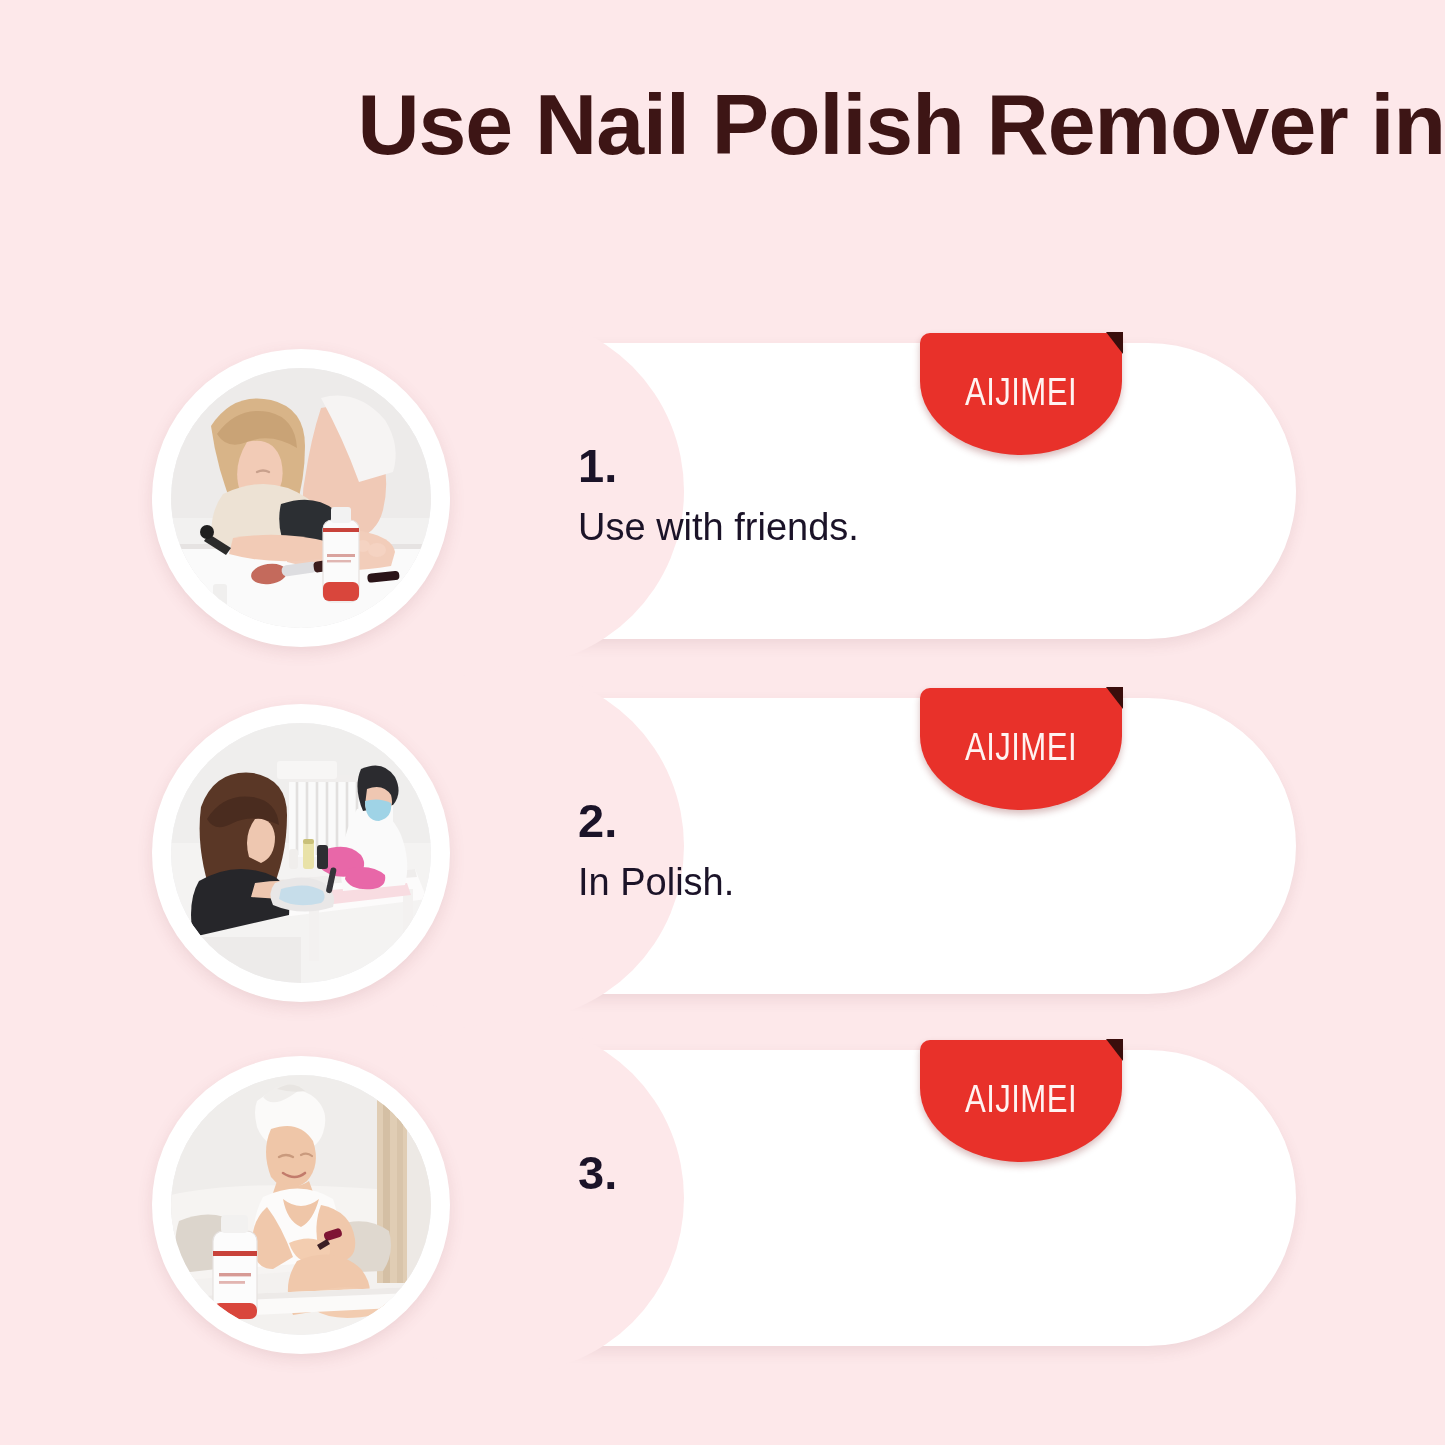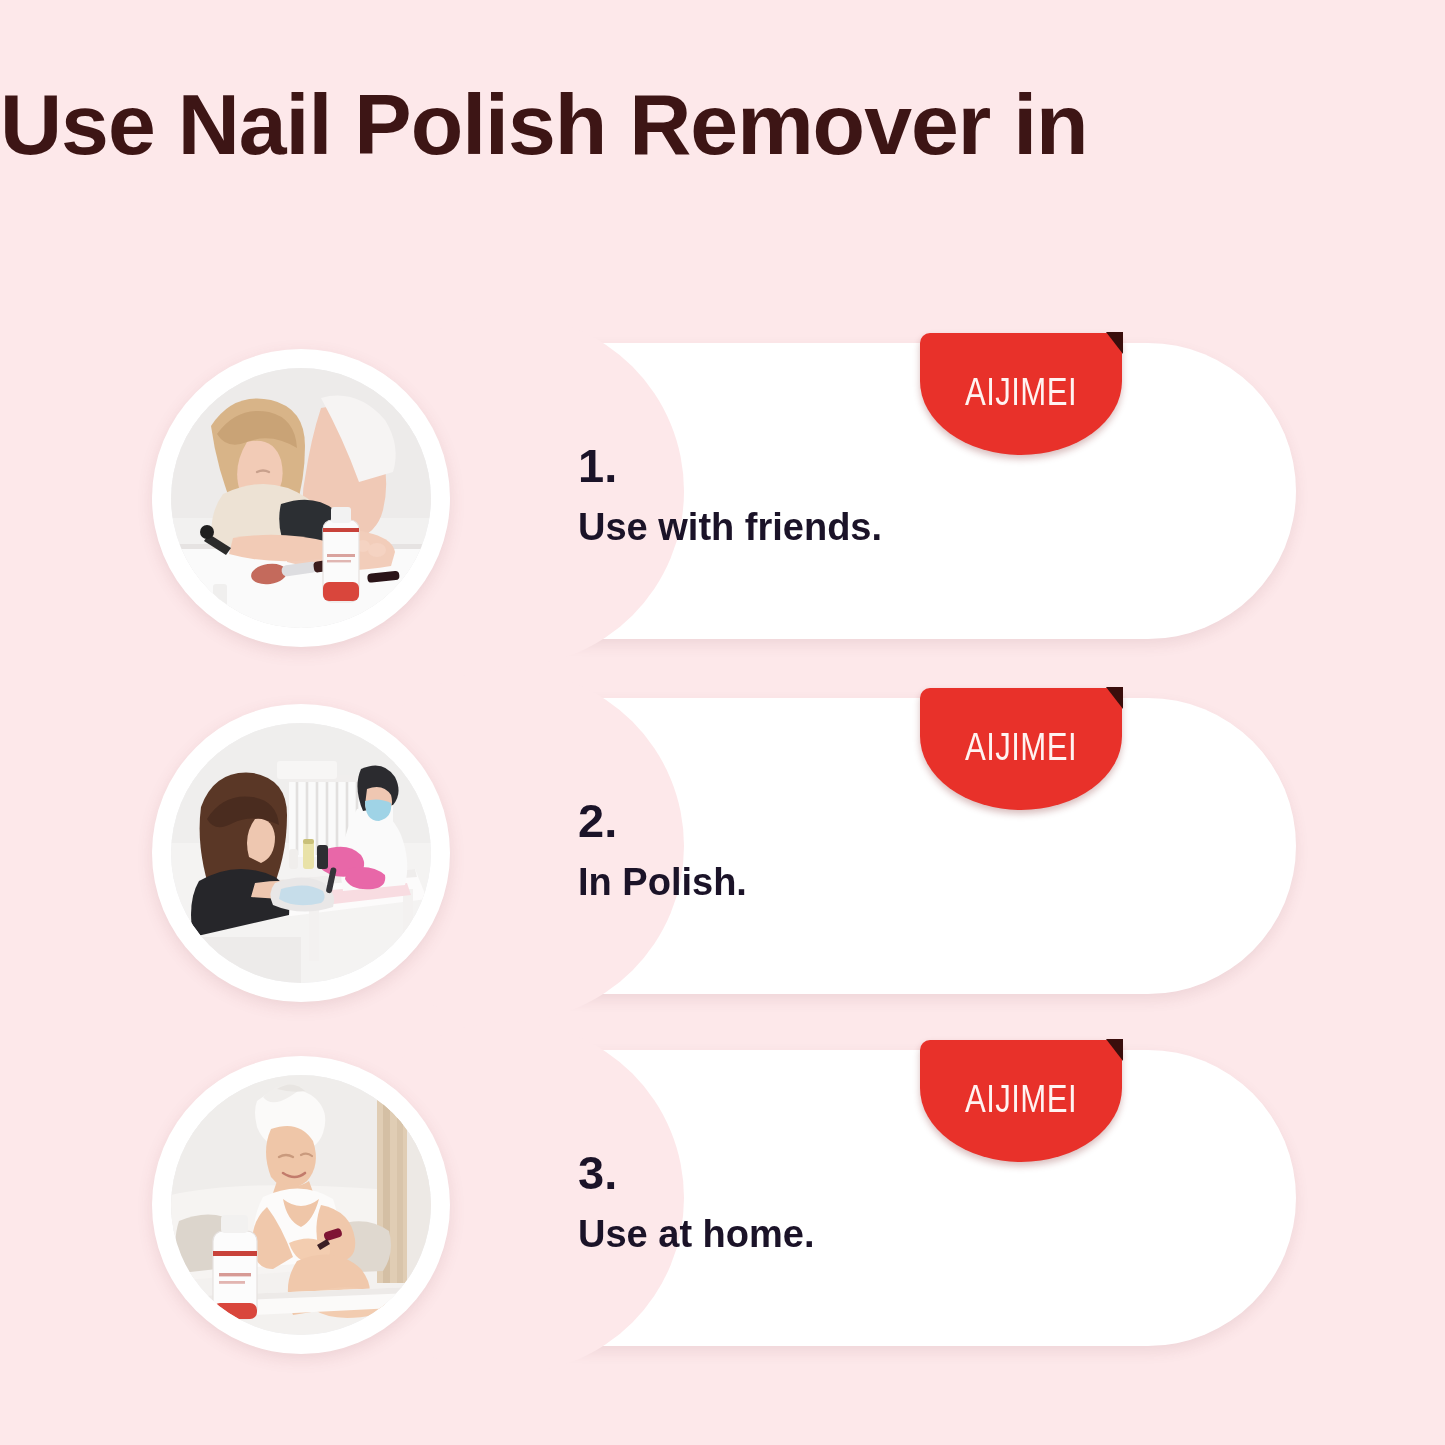--- a/index.html
+++ b/index.html
@@ -14,21 +14,21 @@
     overflow: hidden;
     position: relative;
   }
 
   
   .title-block {
     position: absolute;
     top: 72px;
     left: 0;
     width: 1445px;
-    text-align: left;
+    text-align: right;
   }
   .title-line {
     color: #3D1515;
     font-family: "Liberation Sans", sans-serif;
     font-weight: bold;
     font-size: 86px;
     line-height: 104px;
     letter-spacing: -1px;
     white-space: nowrap;
   }
@@ -109,21 +109,21 @@
   .card-number {
     color: #1B1328;
     font-size: 47px;
     font-weight: bold;
     line-height: 54px;
     letter-spacing: 0px;
   }
   .card-desc {
     color: #1B1328;
     font-size: 38px;
-    font-weight: bold;
+    font-weight: normal;
     line-height: 48px;
     margin-top: 10px;
     white-space: nowrap;
   }
 
   
   .badge {
     position: absolute;
     left: 920px;
     width: 202px;
@@ -403,21 +403,20 @@
             <rect x="42" y="228" width="44" height="16" rx="7" fill="#D9463C"></rect>
             <rect x="48" y="198" width="32" height="3.4" fill="#D79A95"></rect>
             <rect x="48" y="206" width="26" height="2.8" fill="#E2B5B1"></rect>
           </g>
         </svg>
       </div>
     </div>
 
     <div class="card-text">
       <div class="card-number">3.</div>
-      <div class="card-desc">Use at home.</div>
     </div>
 
     <div class="badge b3">
       <div class="badge-body"></div>
       <div class="badge-fold"></div>
       <div class="badge-label">AIJIMEI</div>
     </div>
   </div>
 
 </div>

